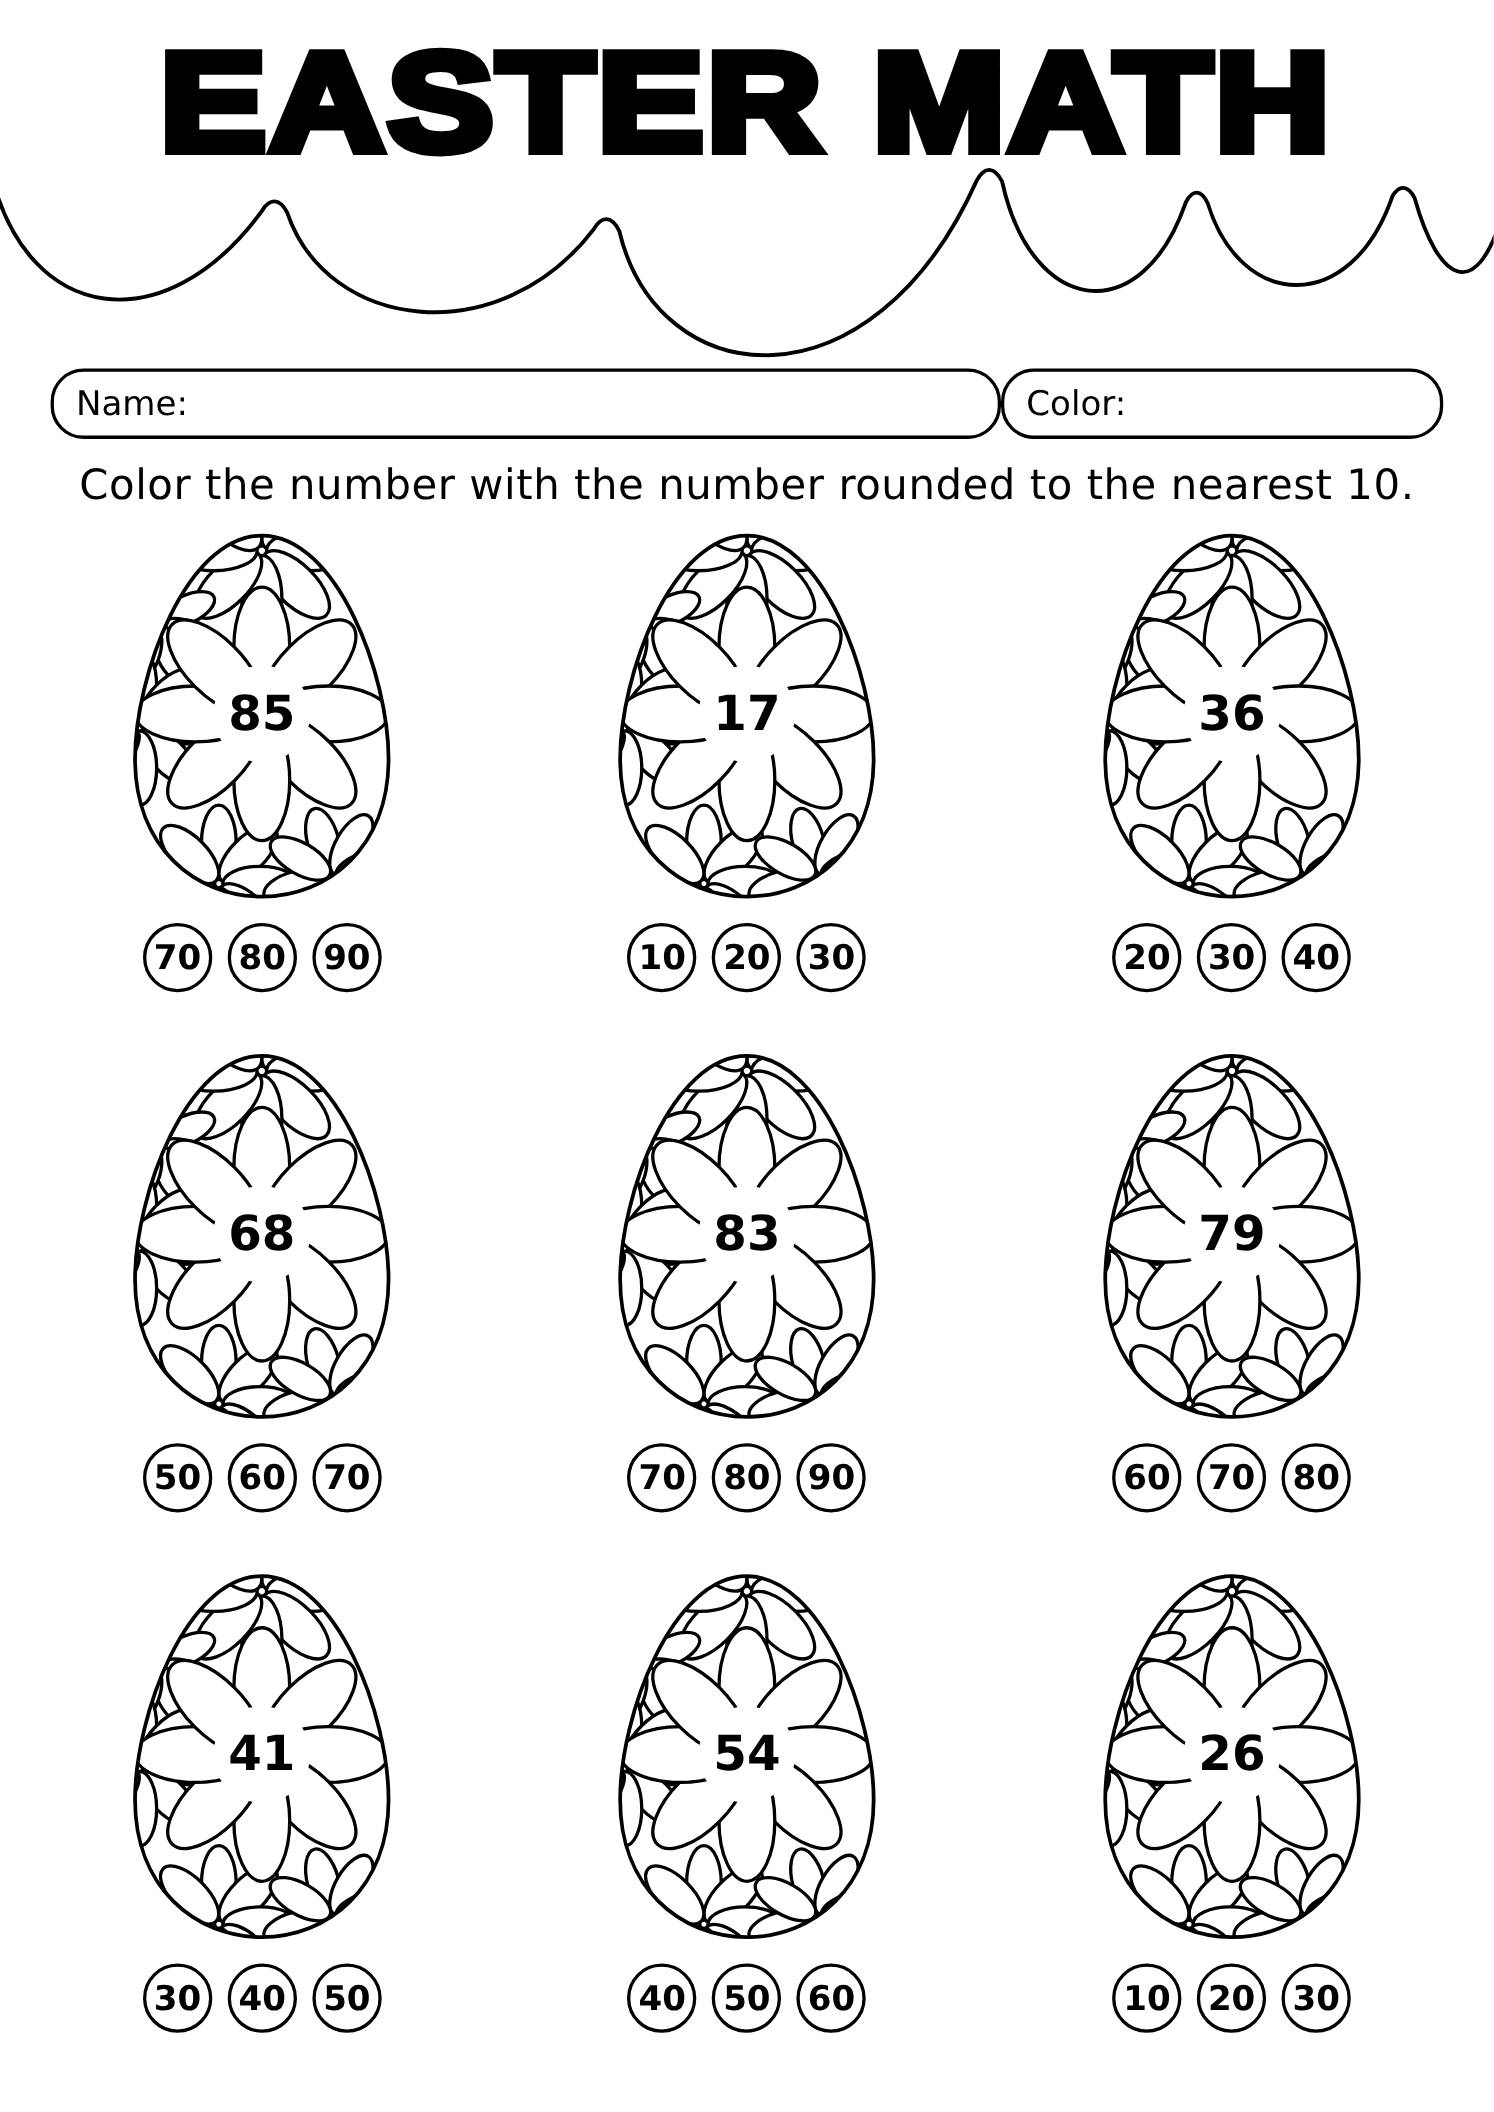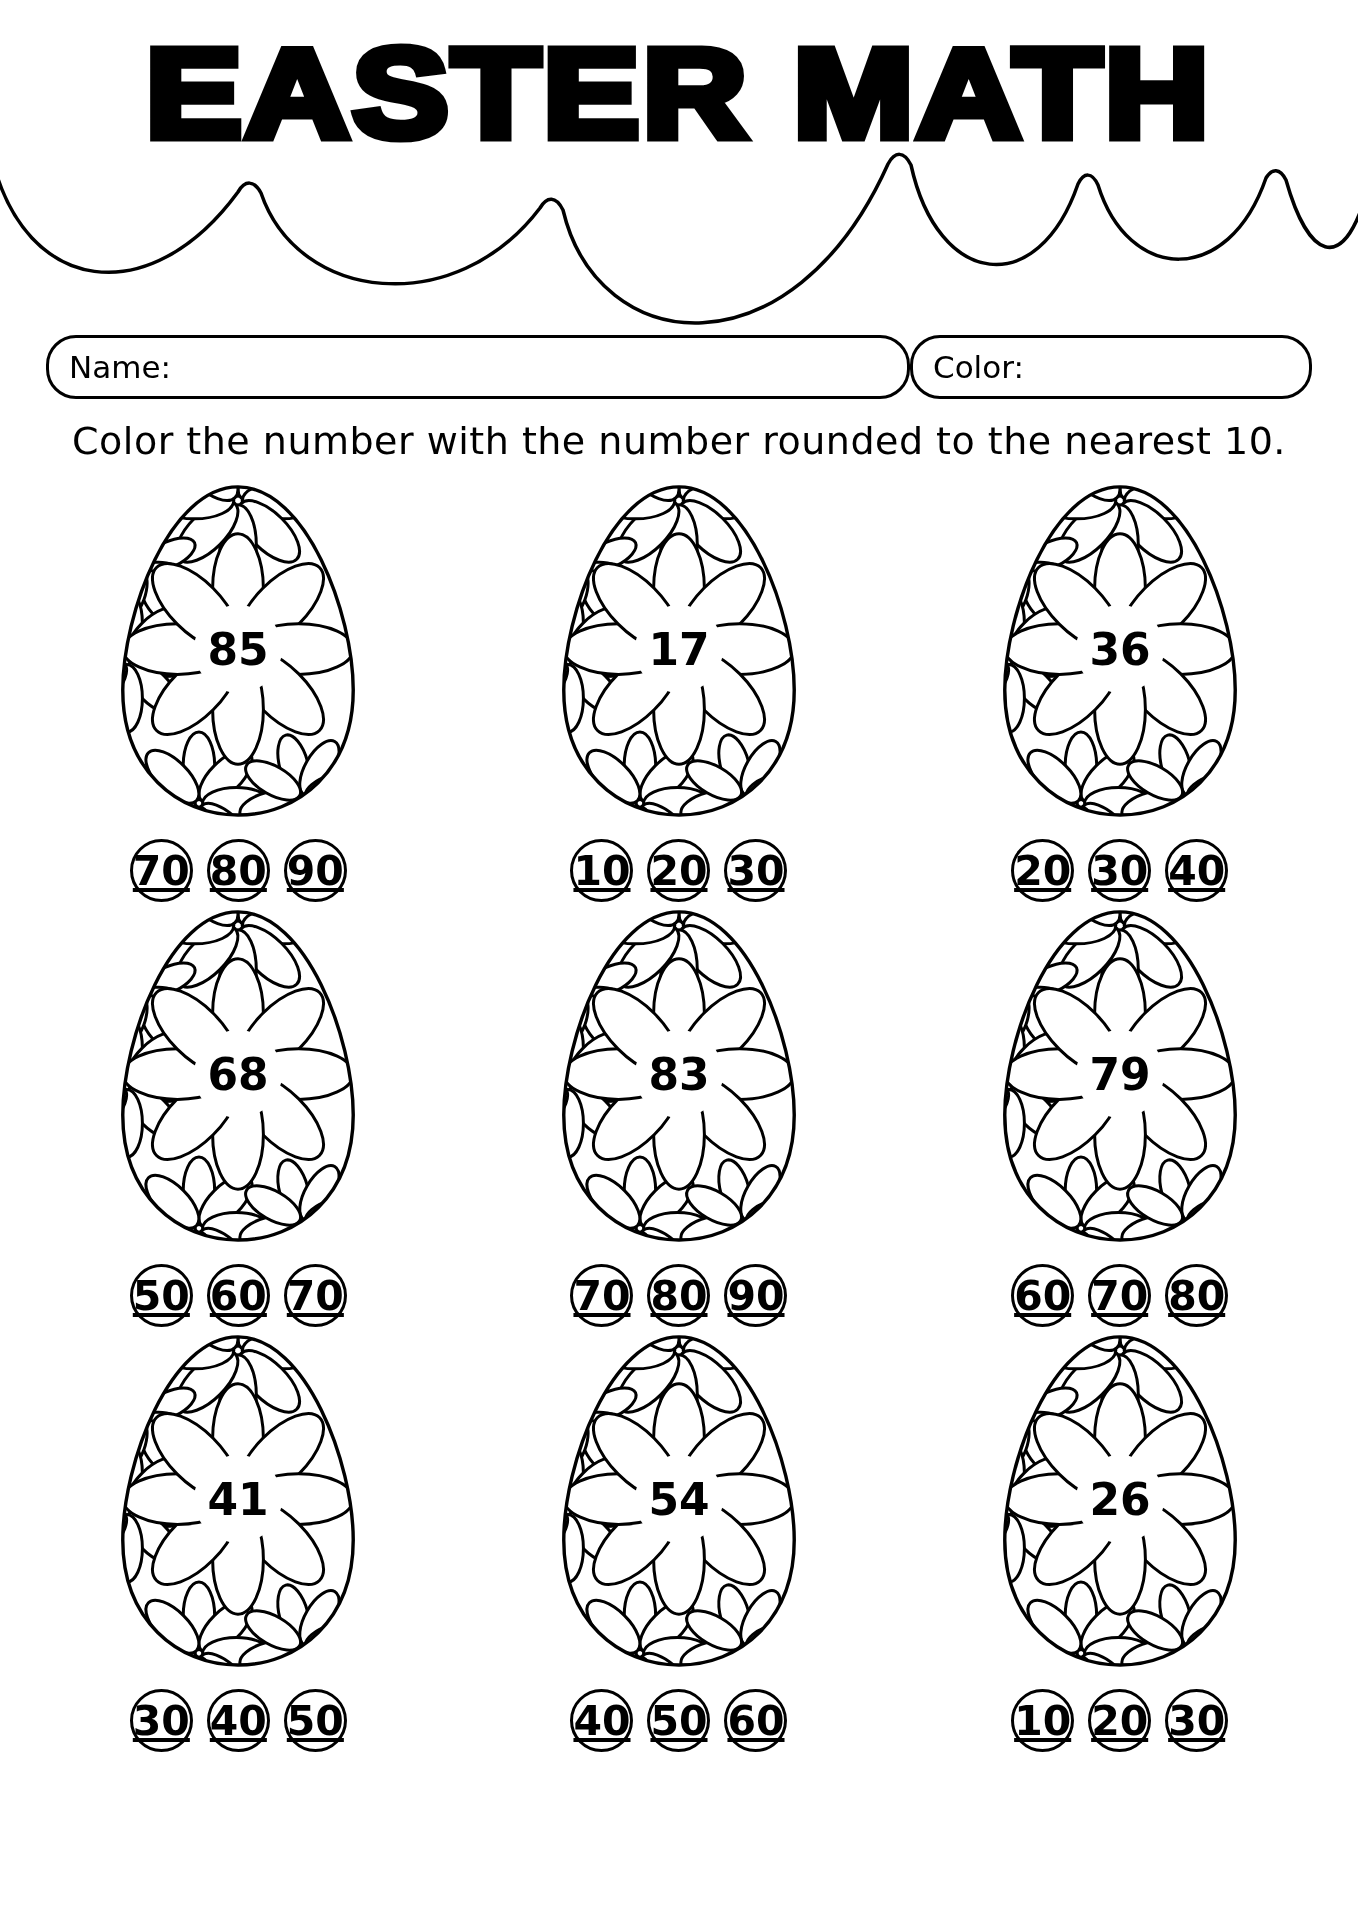--- a/index.html
+++ b/index.html
@@ -41,30 +41,30 @@
   
   .instruction {
     text-align:center; margin-top:20px;
     font-size:38px; font-weight:400; letter-spacing:0.5px;
   }
 
   
   .grid {
     margin-top:14px;
     display:grid; grid-template-columns:repeat(3,1fr);
-    padding:0 18px;text-decoration:underline;
+    row-gap:48px; padding:0 18px;
   }
   .egg-cell { display:flex; flex-direction:column; align-items:center; }
   .egg-cell svg.egg { display:block; }
 
   .options-row { display:flex; gap:14px; margin-top:16px; }
   .option-circle {
     width:63px; height:63px; border:3.5px solid #000; border-radius:50%;
     background:#fff; display:flex; align-items:center; justify-content:center;
-    font-size:41px; font-weight:600;
+    font-size:31px; font-weight:600;
   }
 
   .svg-defs { position:absolute; width:0; height:0; }
 </style>
 </head>
 <body>
 
 <svg class="svg-defs" aria-hidden="true">
   <defs>
     <path id="eggOutline" d="M128,10 C58,10 10,140 10,218 C10,300 66,346 128,346 C190,346 246,300 246,218 C246,140 198,10 128,10 Z"></path>

